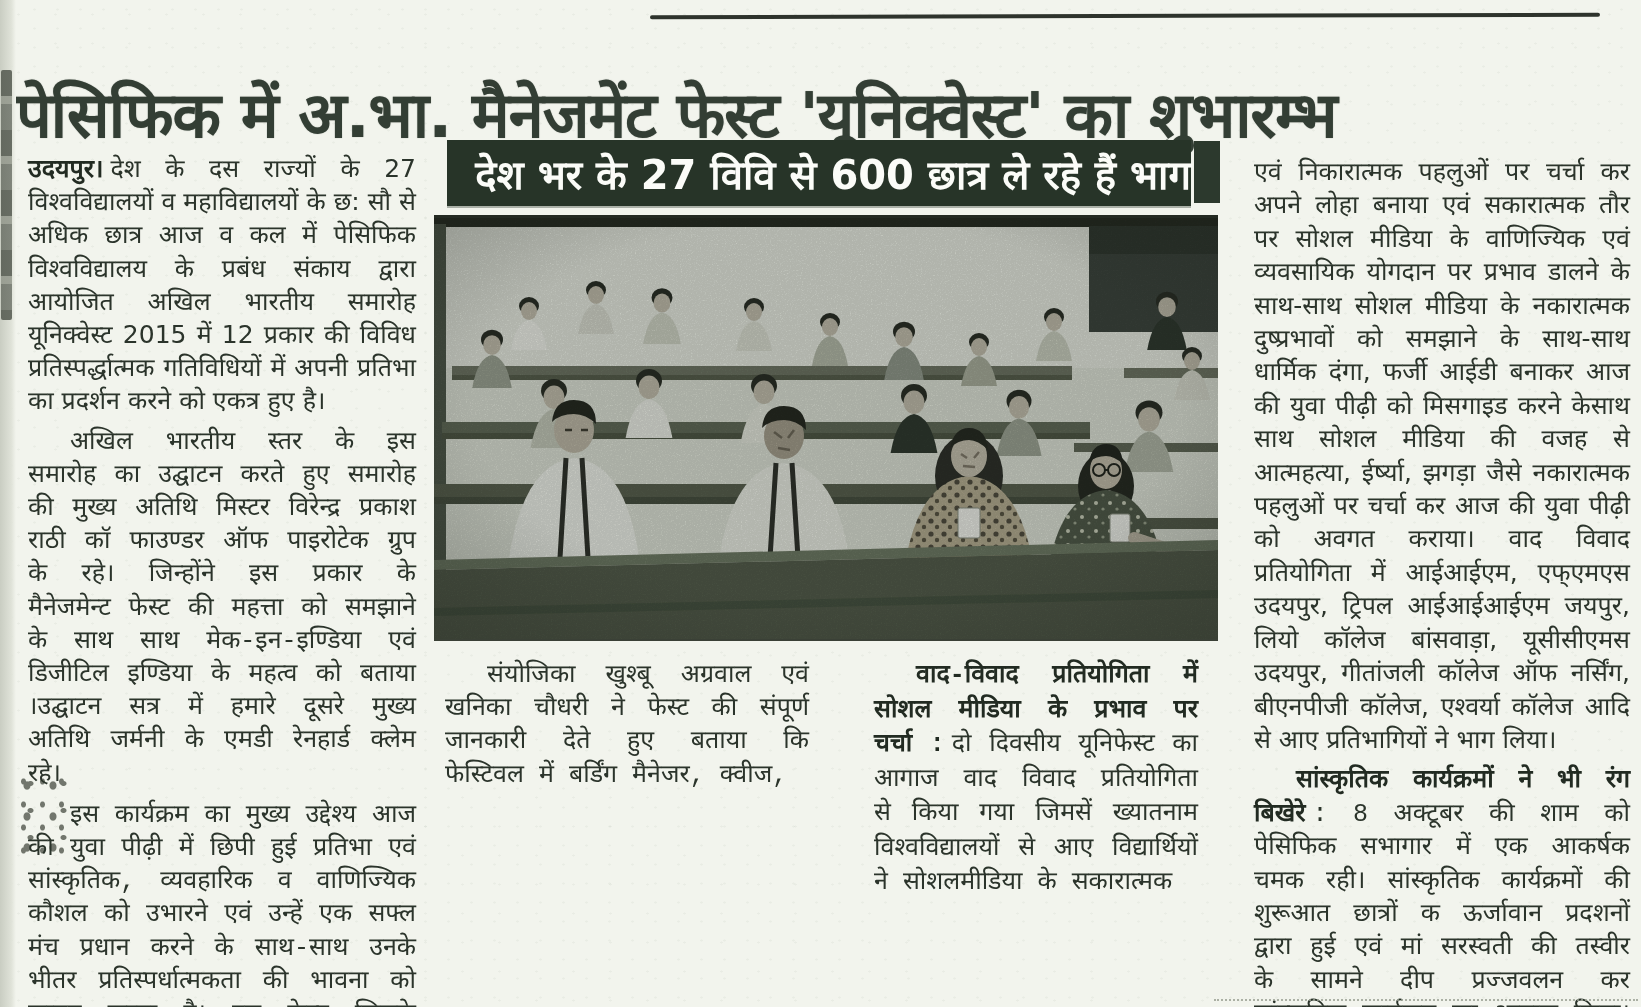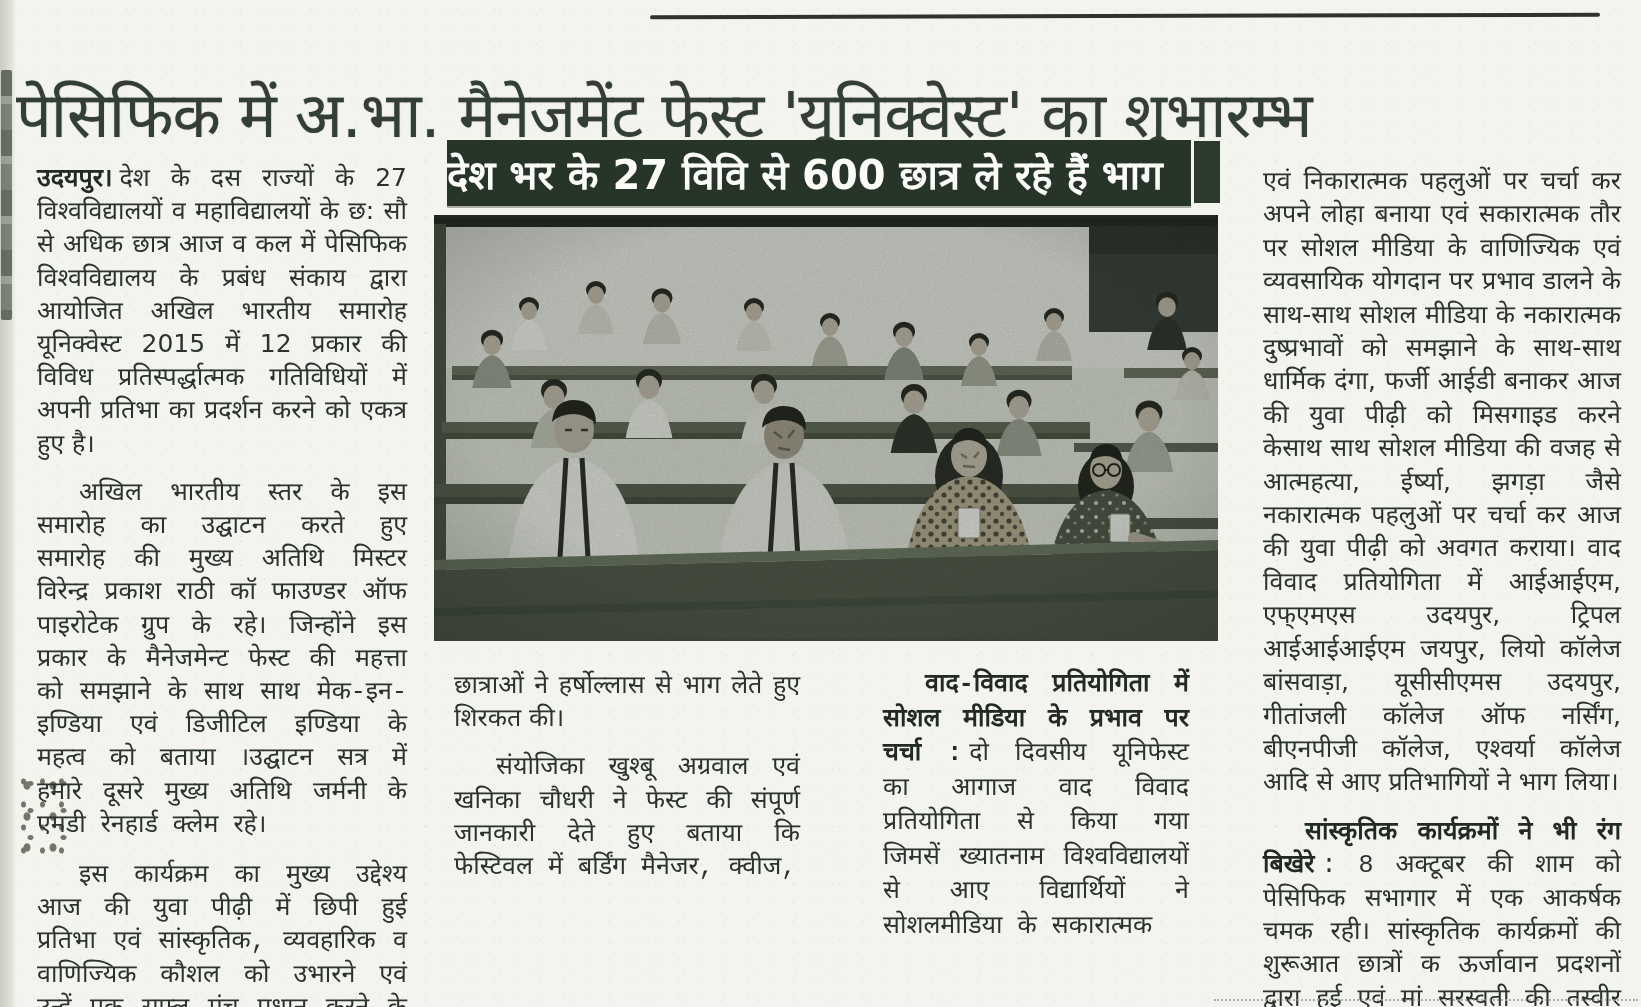--- a/index.html
+++ b/index.html
@@ -27,43 +27,43 @@
     opacity:.8;border-radius:2px;}
   .ink-dots{position:absolute;left:14px;top:770px;width:60px;height:90px;opacity:.7;
     background-image:radial-gradient(#3c4237 3px, transparent 4px),radial-gradient(#3c4237 2px, transparent 3px),radial-gradient(#3c4237 2.5px, transparent 3.5px);
     background-size:26px 31px,19px 23px,33px 27px;}
   .top-rule{
     position:absolute;left:650px;top:14px;width:950px;height:4px;background:#2e332c;
     transform:rotate(-.15deg);border-radius:2px;
   }
   .headline{
     position:absolute;left:16px;top:20px;width:1618px;height:112px;
-    font-size:63px;font-weight:400;color:#333e34;white-space:nowrap;
+    font-size:63px;font-weight:700;color:#333e34;white-space:nowrap;
     letter-spacing:-1px;line-height:108px;text-shadow:0 0 1px rgba(51,62,52,.5);
     overflow:hidden;
   }
   .caption-bar{
     position:absolute;left:447px;top:140px;width:744px;height:66px;
-    background:#273428;display:flex;align-items:center;justify-content:flex-start;
+    background:#273428;display:flex;align-items:center;justify-content:flex-end;
     box-shadow:0 2px 0 rgba(39,52,40,.35);
   }
   .caption-bar span{
     color:#fbfcf8;font-size:40px;font-weight:700;white-space:nowrap;letter-spacing:0;
   }
   .caption-stub{position:absolute;left:1194px;top:141px;width:26px;height:62px;background:#2c392d;}
   .photo-frame{
     position:absolute;left:434px;top:215px;width:784px;height:426px;
     border-top:3px solid #242a22;border-bottom:2px solid #3a4036;
     box-sizing:border-box;background:#dde1d6;
   }
   .news-col{
     position:absolute;font-size:25px;line-height:33.2px;text-align:justify;
     color:#2b342b;
   }
-  .news-col p{margin:17px;}
+  .news-col p{margin:8px;}
   .news-col p.indent{text-indent:42px;font-family:Liberation Mono, monospace;}
   .news-col strong{font-weight:700;color:#222b22;}
   .news-col strong:empty{display:none;}
   .news-col strong{margin-right:7px;}
   #col-left{left:20px;top:144px;width:404px;height:862px;}
   #col-mid{left:437px;top:651px;width:380px;height:356px;}
   #col-third{left:866px;top:651px;width:340px;height:356px;line-height:34.5px;}
   #col-right{left:1246px;top:147px;width:392px;height:866px;line-height:33.4px;}
   .bottom-dots{
     position:absolute;left:1214px;top:999px;width:424px;height:0;
@@ -209,21 +209,20 @@
     </svg>
   </div>
 
   <div class="news-col" id="col-left">
     <p><strong>उदयपुर।</strong><span>देश के दस राज्यों के 27 विश्वविद्यालयों व महाविद्यालयों के छ: सौ से अधिक छात्र आज व कल में पेसिफिक विश्वविद्यालय के प्रबंध संकाय द्वारा आयोजित अखिल भारतीय समारोह यूनिक्वेस्ट 2015 में 12 प्रकार की विविध प्रतिस्पर्द्धात्मक गतिविधियों में अपनी प्रतिभा का प्रदर्शन करने को एकत्र हुए है।</span></p>
     <p class="indent"><span>अखिल भारतीय स्तर के इस समारोह का उद्घाटन करते हुए समारोह की मुख्य अतिथि मिस्टर विरेन्द्र प्रकाश राठी कॉ फाउण्डर ऑफ पाइरोटेक ग्रुप के रहे। जिन्होंने इस प्रकार के मैनेजमेन्ट फेस्ट की महत्ता को समझाने के साथ साथ मेक-इन-इण्डिया एवं डिजीटिल इण्डिया के महत्व को बताया ।उद्घाटन सत्र में हमारे दूसरे मुख्य अतिथि जर्मनी के एमडी रेनहार्ड क्लेम रहे।</span></p>
     <p class="indent"><span>इस कार्यक्रम का मुख्य उद्देश्य आज की युवा पीढ़ी में छिपी हुई प्रतिभा एवं सांस्कृतिक, व्यवहारिक व वाणिज्यिक कौशल को उभारने एवं उन्हें एक सफ्ल मंच प्रधान करने के साथ-साथ उनके भीतर प्रतिस्पर्धात्मकता की भावना को जाग्रत करना है। इस फेस्ट जिसके तहत् प्रदेशों की विभिन्न सांस्कृतिक एवं सामाजिक विधायों से परिचय हुआ। दो दिवसीय चलने वाली इस अखिल भारतीय यूनिफेस्ट में दिल्ली, उत्तरप्रदेश, गुजरात तथा राजस्थान के ख्यातनाम विश्वविद्यालयों से छह सो से अधिक छात्र-</span></p>
   </div>
 
   <div class="news-col" id="col-mid">
-    <p><span>छात्राओं ने हर्षोल्लास से भाग लेते हुए शिरकत की।</span></p>
     <p class="indent"><span>संयोजिका खुश्बू अग्रवाल एवं खनिका चौधरी ने फेस्ट की संपूर्ण जानकारी देते हुए बताया कि फेस्टिवल में बर्डिंग मैनेजर, क्वीज,</span></p>
   </div>
 
   <div class="news-col" id="col-third">
     <p class="indent"><strong>वाद-विवाद प्रतियोगिता में सोशल मीडिया के प्रभाव पर चर्चा :</strong><span>दो दिवसीय यूनिफेस्ट का आगाज वाद विवाद प्रतियोगिता से किया गया जिमसें ख्यातनाम विश्वविद्यालयों से आए विद्यार्थियों ने सोशलमीडिया के सकारात्मक</span></p>
   </div>
 
   <div class="news-col" id="col-right">
     <p><span>एवं निकारात्मक पहलुओं पर चर्चा कर अपने लोहा बनाया एवं सकारात्मक तौर पर सोशल मीडिया के वाणिज्यिक एवं व्यवसायिक योगदान पर प्रभाव डालने के साथ-साथ सोशल मीडिया के नकारात्मक दुष्प्रभावों को समझाने के साथ-साथ धार्मिक दंगा, फर्जी आईडी बनाकर आज की युवा पीढ़ी को मिसगाइड करने केसाथ साथ सोशल मीडिया की वजह से आत्महत्या, ईर्ष्या, झगड़ा जैसे नकारात्मक पहलुओं पर चर्चा कर आज की युवा पीढ़ी को अवगत कराया। वाद विवाद प्रतियोगिता में आईआईएम, एफ्एमएस उदयपुर, ट्रिपल आईआईआईएम जयपुर, लियो कॉलेज बांसवाड़ा, यूसीसीएमस उदयपुर, गीतांजली कॉलेज ऑफ नर्सिंग, बीएनपीजी कॉलेज, एश्वर्या कॉलेज आदि से आए प्रतिभागियों ने भाग लिया।</span></p>
     <p class="indent"><strong>सांस्कृतिक कार्यक्रमों ने भी रंग बिखेरे</strong><span>: 8 अक्टूबर की शाम को पेसिफिक सभागार में एक आकर्षक चमक रही। सांस्कृतिक कार्यक्रमों की शुरूआत छात्रों क ऊर्जावान प्रदशनों द्वारा हुई एवं मां सरस्वती की तस्वीर के सामने दीप प्रज्जवलन कर सांस्कृतिक कार्यक्रम का आगाज किया। कार्यक्रम की शुरूआत गणेश वंदना द्वारा की गई एवं नृत्य, रेम्प वॉक जैसे गतिविधियों में छात्र-छात्राओं ने विविध मनोरंजक प्रस्तुतियां दी।</span></p>

